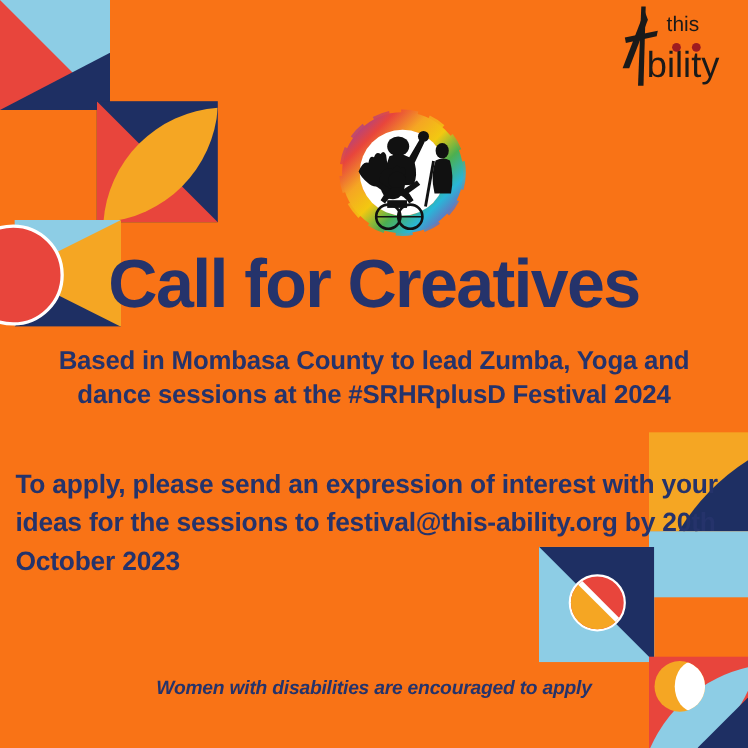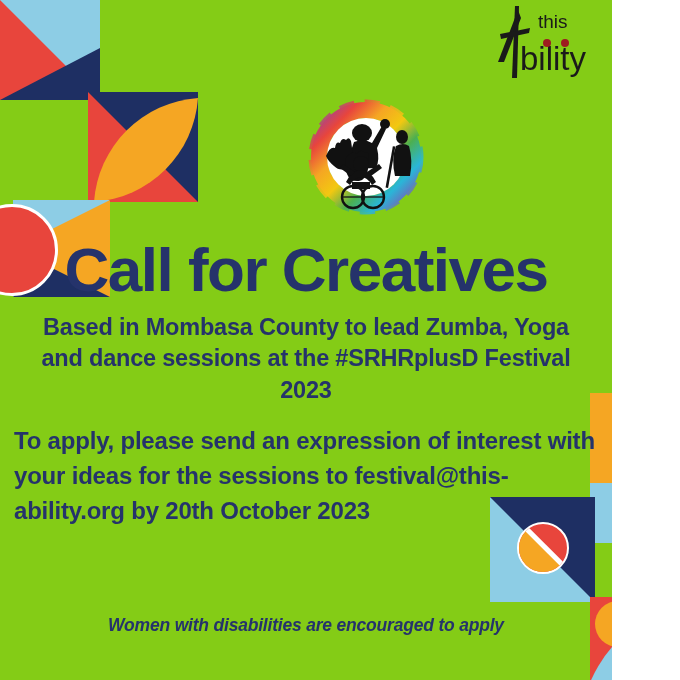--- a/index.html
+++ b/index.html
@@ -5,25 +5,24 @@
   html, body {
     margin: 0;
     padding: 0;
     background: #ffffff;
   }
   body {
     font-family: "Liberation Sans", sans-serif;
   }
   #poster {
     position: relative;
-    width: 568px;
+    width: 680px;
     height: 680px;
-    background: #84cc16;
+    background: #f97316;
     overflow: hidden;
-    padding-left: 44px;
   }
 
   
   .deco {
     position: absolute;
     overflow: hidden;
   }
 
   
   .tl-block { left: 0; top: 0; width: 100px; height: 100px; }
@@ -146,21 +145,20 @@
   
   .headline {
     position: absolute;
     left: 0; right: 0; top: 228px;
     text-align: center;
     color: #25336B;
     font-size: 62px;
     font-weight: bold;
     letter-spacing: -1.5px;
     line-height: 1;
-    margin-top: 11px;
   }
   .subhead {
     position: absolute;
     left: 28px; right: 28px; top: 312px;
     text-align: center;
     color: #25336B;
     font-size: 23.5px;
     font-weight: bold;
     line-height: 1.33;
     letter-spacing: -0.2px;
@@ -293,19 +291,19 @@
       <rect x="56" y="84" width="18" height="7" fill="#111111"></rect>
       <circle cx="57" cy="99" r="11" fill="none" stroke="#111111" stroke-width="2.4"></circle>
       <circle cx="77" cy="99" r="11" fill="none" stroke="#111111" stroke-width="2.4"></circle>
       <line x1="46" y1="99" x2="68" y2="99" stroke="#111111" stroke-width="1.3"></line>
       <line x1="66" y1="99" x2="88" y2="99" stroke="#111111" stroke-width="1.3"></line>
     </g>
   </svg>
 
   <div class="headline">Call for Creatives</div>
 
-  <div class="subhead">Based in Mombasa County to lead Zumba, Yoga and dance sessions at the #SRHRplusD Festival 2023</div>
+  <div class="subhead">Based in Mombasa County to lead Zumba, Yoga and dance sessions at the #SRHRplusD Festival 2024</div>
 
   <div class="bodytext">To apply, please send an expression of interest with your ideas for the sessions to  festival@this-ability.org by 20th October 2023</div>
 
   <div class="footnote">Women with disabilities are encouraged to apply</div>
 
 </div>
 
 </body></html>

